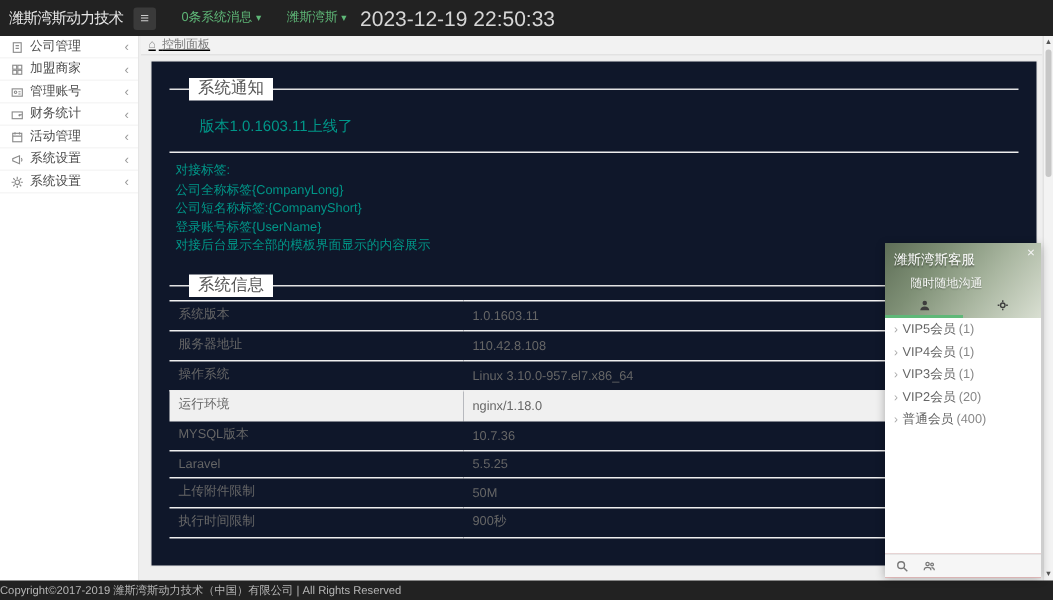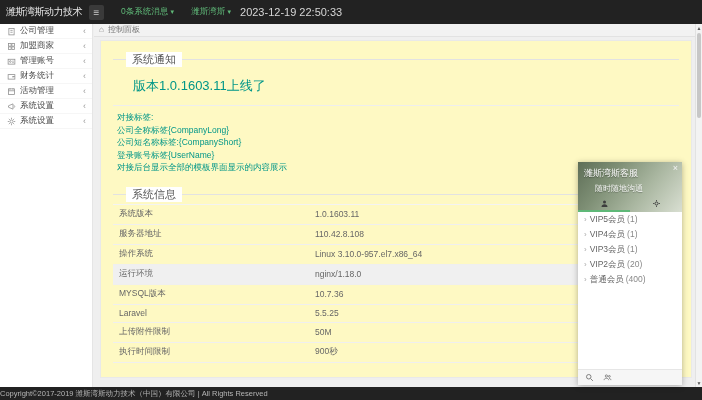--- a/index.html
+++ b/index.html
@@ -5,59 +5,59 @@
   * { box-sizing: border-box; margin:0; padding:0; }
   html,body { width:702px; height:400px; overflow:hidden; }
   body { position:relative; font-family:"Liberation Sans","DejaVu Sans",sans-serif; background:#efefef; }
 
   
   .header { position:absolute; top:0; left:0; right:0; height:24px; background:#222; display:flex; align-items:center; z-index:8; }
   .logo { width:86px; padding-left:6px; color:#e8e8e8; font-size:10px; letter-spacing:-0.5px; white-space:nowrap; overflow:hidden; }
   .burger { width:15px; height:15px; margin-left:3px; background:#3a3a3a; border-radius:2px; color:#ccc; font-size:10px; line-height:15px; text-align:center; cursor:pointer; }
   .hlink { margin-left:17px; color:#5FB878; font-size:8.5px; cursor:pointer; white-space:nowrap; }
   .hlink .caret { font-size:7px; color:#5FB878; }
-  .htime { margin-left:9px; color:#d6d6d6; font-size:11px; }
+  .htime { margin-left:9px; color:#d6d6d6; font-size:14px; }
 
   
   .sidebar { position:absolute; top:24px; left:0; width:93px; bottom:13px; background:#fff; border-right:1px solid #e5e5e5; z-index:4; }
   .snav-item { height:15px; display:flex; align-items:center; padding:0 6px 0 7px; border-bottom:1px solid #f6f6f6; color:#4a4a4a; font-size:8.5px; cursor:pointer; }
   .snav-item svg { width:9px; height:9px; margin-right:4px; flex:none; }
   .snav-item .lbl { white-space:nowrap; overflow:hidden; }
   .snav-item .chev { margin-left:auto; color:#9a9a9a; font-size:9px; line-height:9px; }
 
   
-  .main { position:absolute; left:94px; top:24px; right:7px; bottom:13px; background:#efefef; }
+  .main { position:absolute; left:94px; top:24px; right:7px; bottom:13px; background:#efefef;text-decoration:underline; }
   .crumb { height:13px; line-height:12px; background:#f2f2f2; border-bottom:1px solid #e2e2e2; font-size:8px; color:#777; padding-left:5px; }
   .crumb .cicon { font-size:8px; color:#888; margin-right:2px; }
-  .card { position:absolute; top:16px; left:6px; right:3px; bottom:9px; background:#fef9c3; border:1px solid #e9e9e9; padding:4px 12px 6px; overflow:hidden; }
+  .card { position:absolute; top:16px; left:6px; right:3px; bottom:9px; background:#0f172a; border:1px solid #e9e9e9; padding:4px 12px 6px; overflow:hidden; }
 
   .fieldset { position:relative; border-top:1px solid #e2e2e2; margin:14px 0 4px; }
   .legend { position:absolute; top:-8px; left:13px; background:#fff; padding:0 6px; font-size:11px; line-height:15px; color:#555; }
 
-  .version-link { display:inline-block; color:#009688; font-size:13px; margin:13px 0 7px 4px; cursor:pointer;padding-left:16px; }
+  .version-link { display:inline-block; color:#009688; font-size:10px; margin:13px 0 7px 4px; cursor:pointer;padding-left:16px; }
   hr.div { border:0; border-top:1px solid #eee; margin:3px 0 5px; }
   .link-line { display:block; color:#009688; font-size:8.5px; line-height:12.5px; padding-left:4px; cursor:pointer; }
 
   table.info { width:100%; border-collapse:collapse; margin-top:9px; font-size:8.5px; color:#666; }
   table.info td { border-bottom:1px solid #efefef; padding:3.5px 6px; }
   table.info tr:first-child td { border-top:1px solid #f3f3f3; }
   table.info td.lab { width:196px; }
   table.info tr.hl { background:#f0f0f0; }
 
   
   .footer { position:absolute; left:0; right:0; bottom:0; height:13px; background:#222; color:#b5b5b5; font-size:7.5px; line-height:13px; padding-left:0; z-index:9; white-space:nowrap; }
 
   
   .scrollbar { position:absolute; top:24px; right:0; bottom:13px; width:7px; background:#f3f3f3; border-left:1px solid #e2e2e2; z-index:7; }
   .sb-arrow { position:absolute; left:0; right:0; height:8px; color:#555; font-size:5px; line-height:8px; text-align:center; cursor:pointer; }
   .sb-arrow.up { top:0; } .sb-arrow.down { bottom:0; }
   .sb-thumb { position:absolute; top:9px; left:1px; width:4px; height:85px; background:#c7c7c7; border-radius:2px; cursor:pointer; }
 
   
-  .chat { position:absolute; left:578px; top:162px; width:104px; height:223px; background:#b91c1c; box-shadow:0 1px 6px rgba(0,0,0,.3); z-index:10; }
+  .chat { position:absolute; left:590px; top:162px; width:104px; height:223px; background:#b91c1c; box-shadow:0 1px 6px rgba(0,0,0,.3); z-index:10; }
   .chat-head { position:relative; height:50px; padding:5px 6px 0; color:#fff;
      background:linear-gradient(128deg,#5e6e57 0%,#7e8f75 30%,#a9b6a0 62%,#d9dfd2 100%); }
   .chat-title { font-size:9px; text-shadow:0 1px 1px rgba(0,0,0,.4); }
   .chat-sub { font-size:8px; margin-top:3px; opacity:.92; text-shadow:0 1px 1px rgba(0,0,0,.35);padding-left:11px; }
   .chat-close { position:absolute; top:1px; right:4px; font-size:9px; color:#f3f3f3; cursor:pointer; }
   .chat-tabs { position:absolute; bottom:0; left:0; right:0; height:17px; display:flex; }
   .chat-tab { flex:1; display:flex; align-items:center; justify-content:center; cursor:pointer; position:relative; }
   .chat-tab.active::after { content:""; position:absolute; bottom:0; left:0; right:0; height:2px; background:#5FB878; }
   .chat-body { position:absolute; top:50px; bottom:16px; left:0; right:0; background:#fff; overflow:hidden; }
   .group { height:15px; line-height:15px; padding-left:6px; font-size:8.5px; color:#666; white-space:nowrap; cursor:pointer; }

